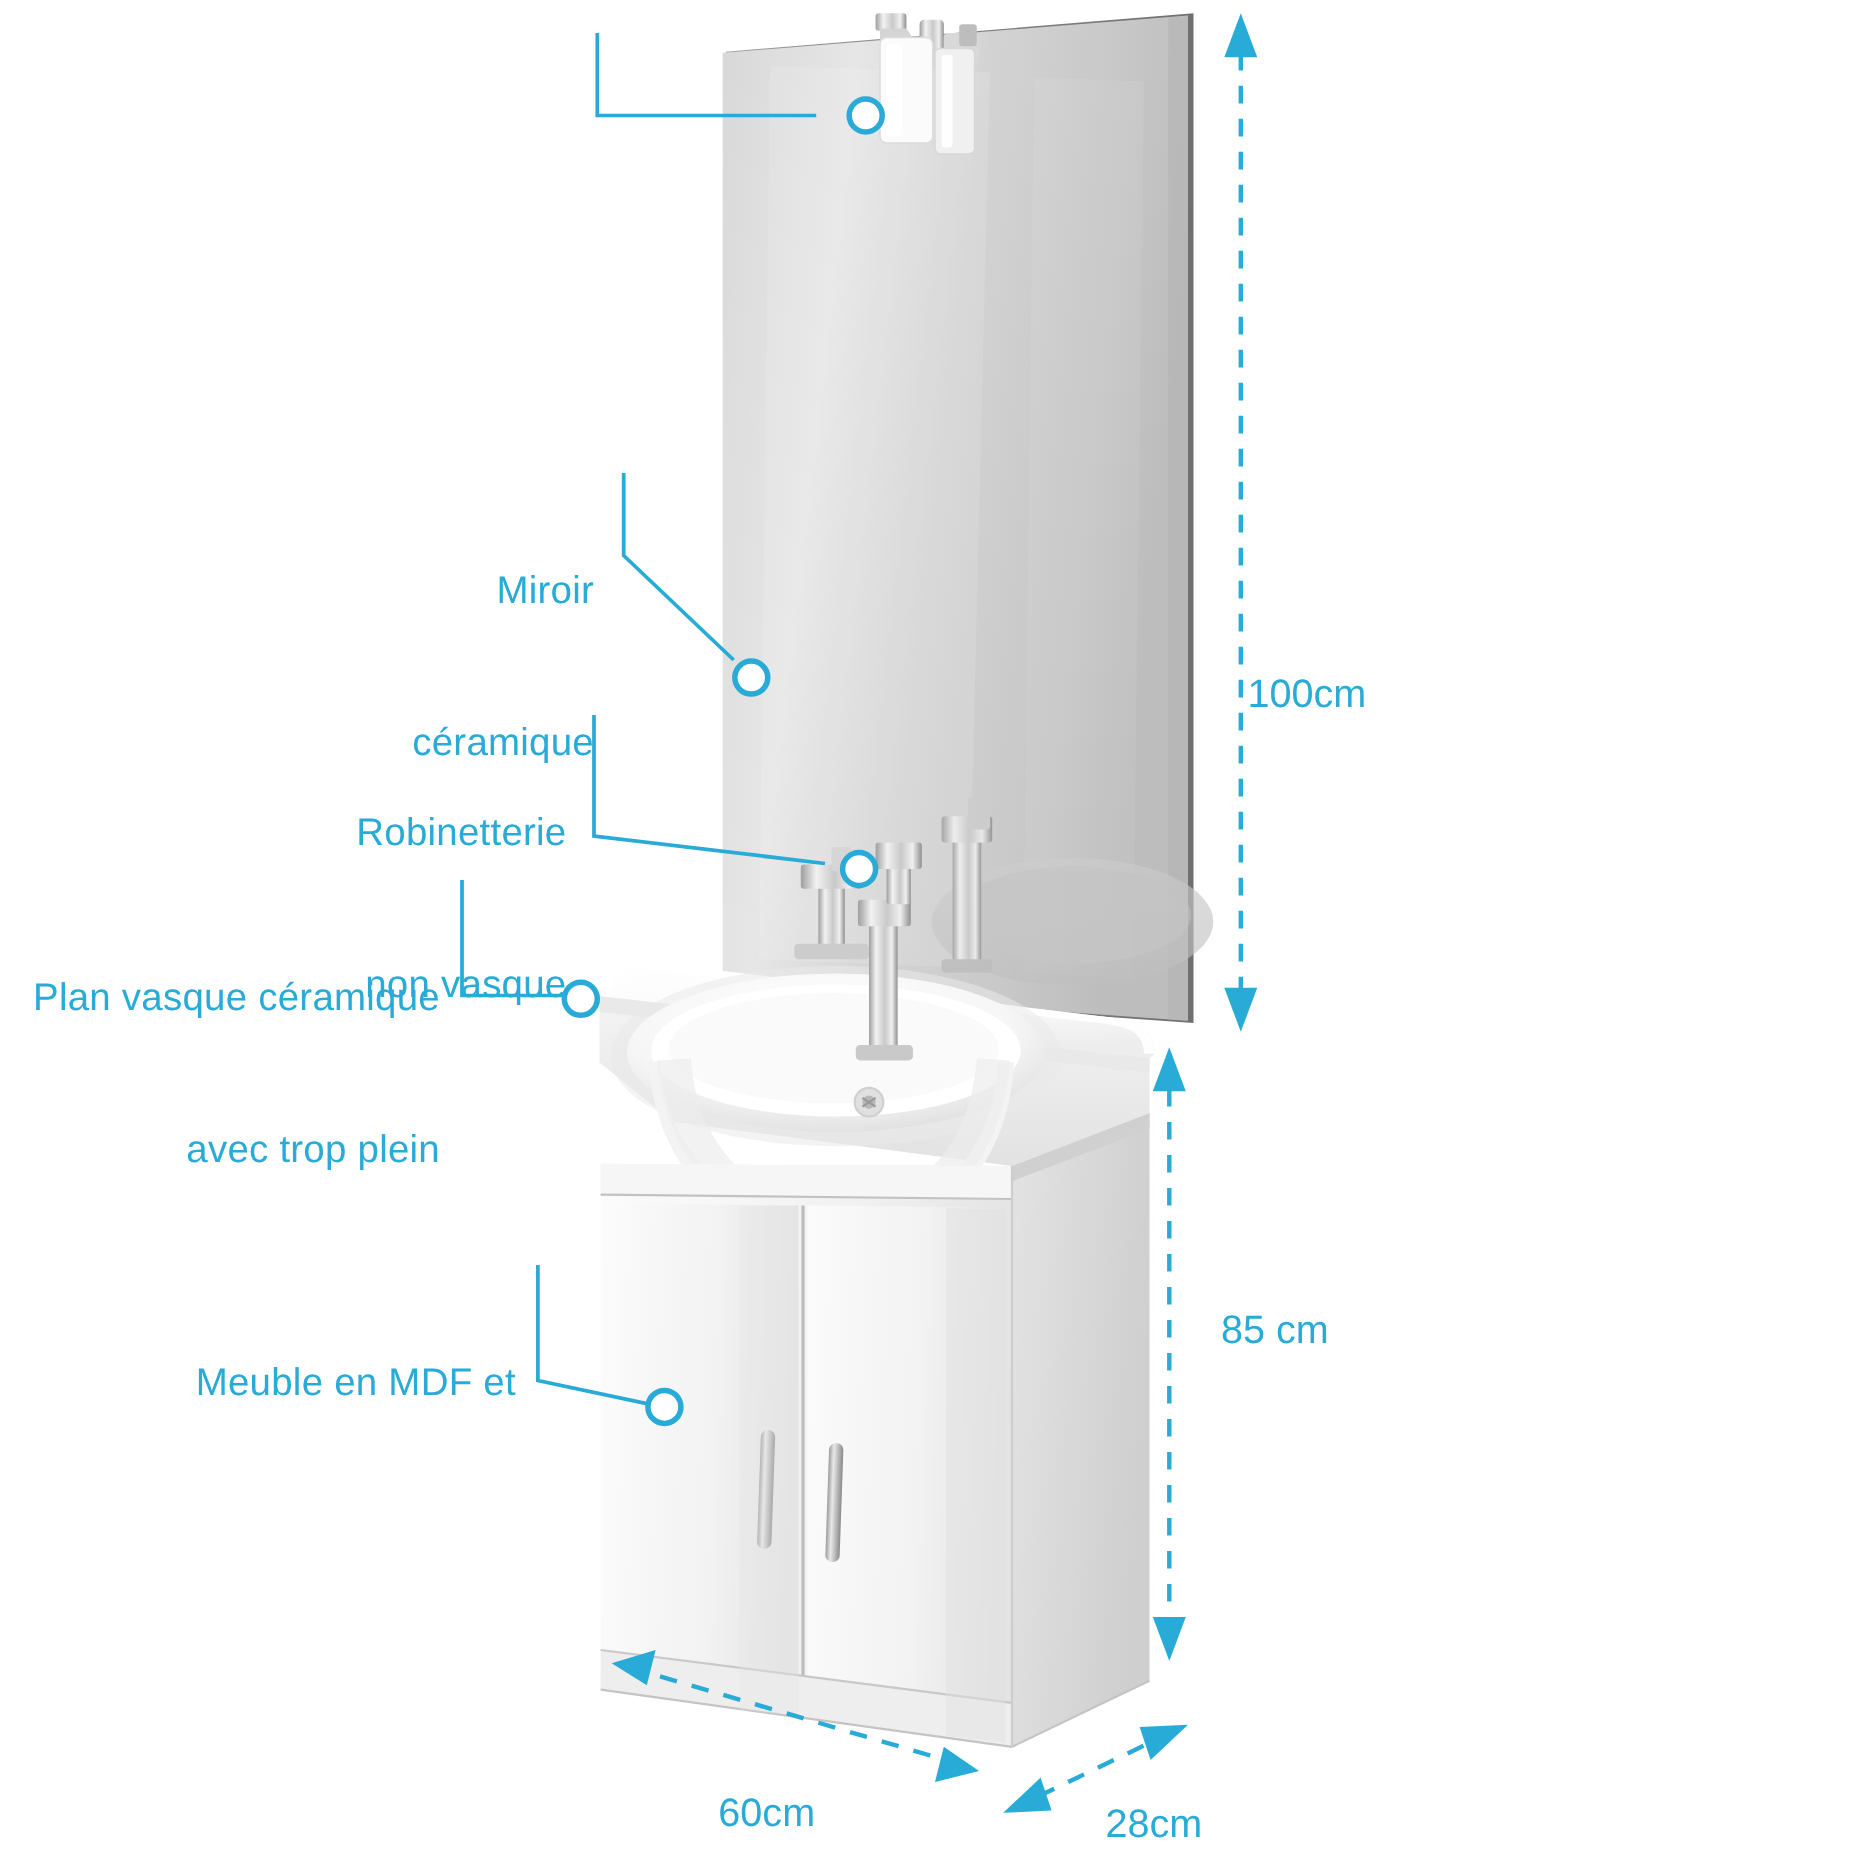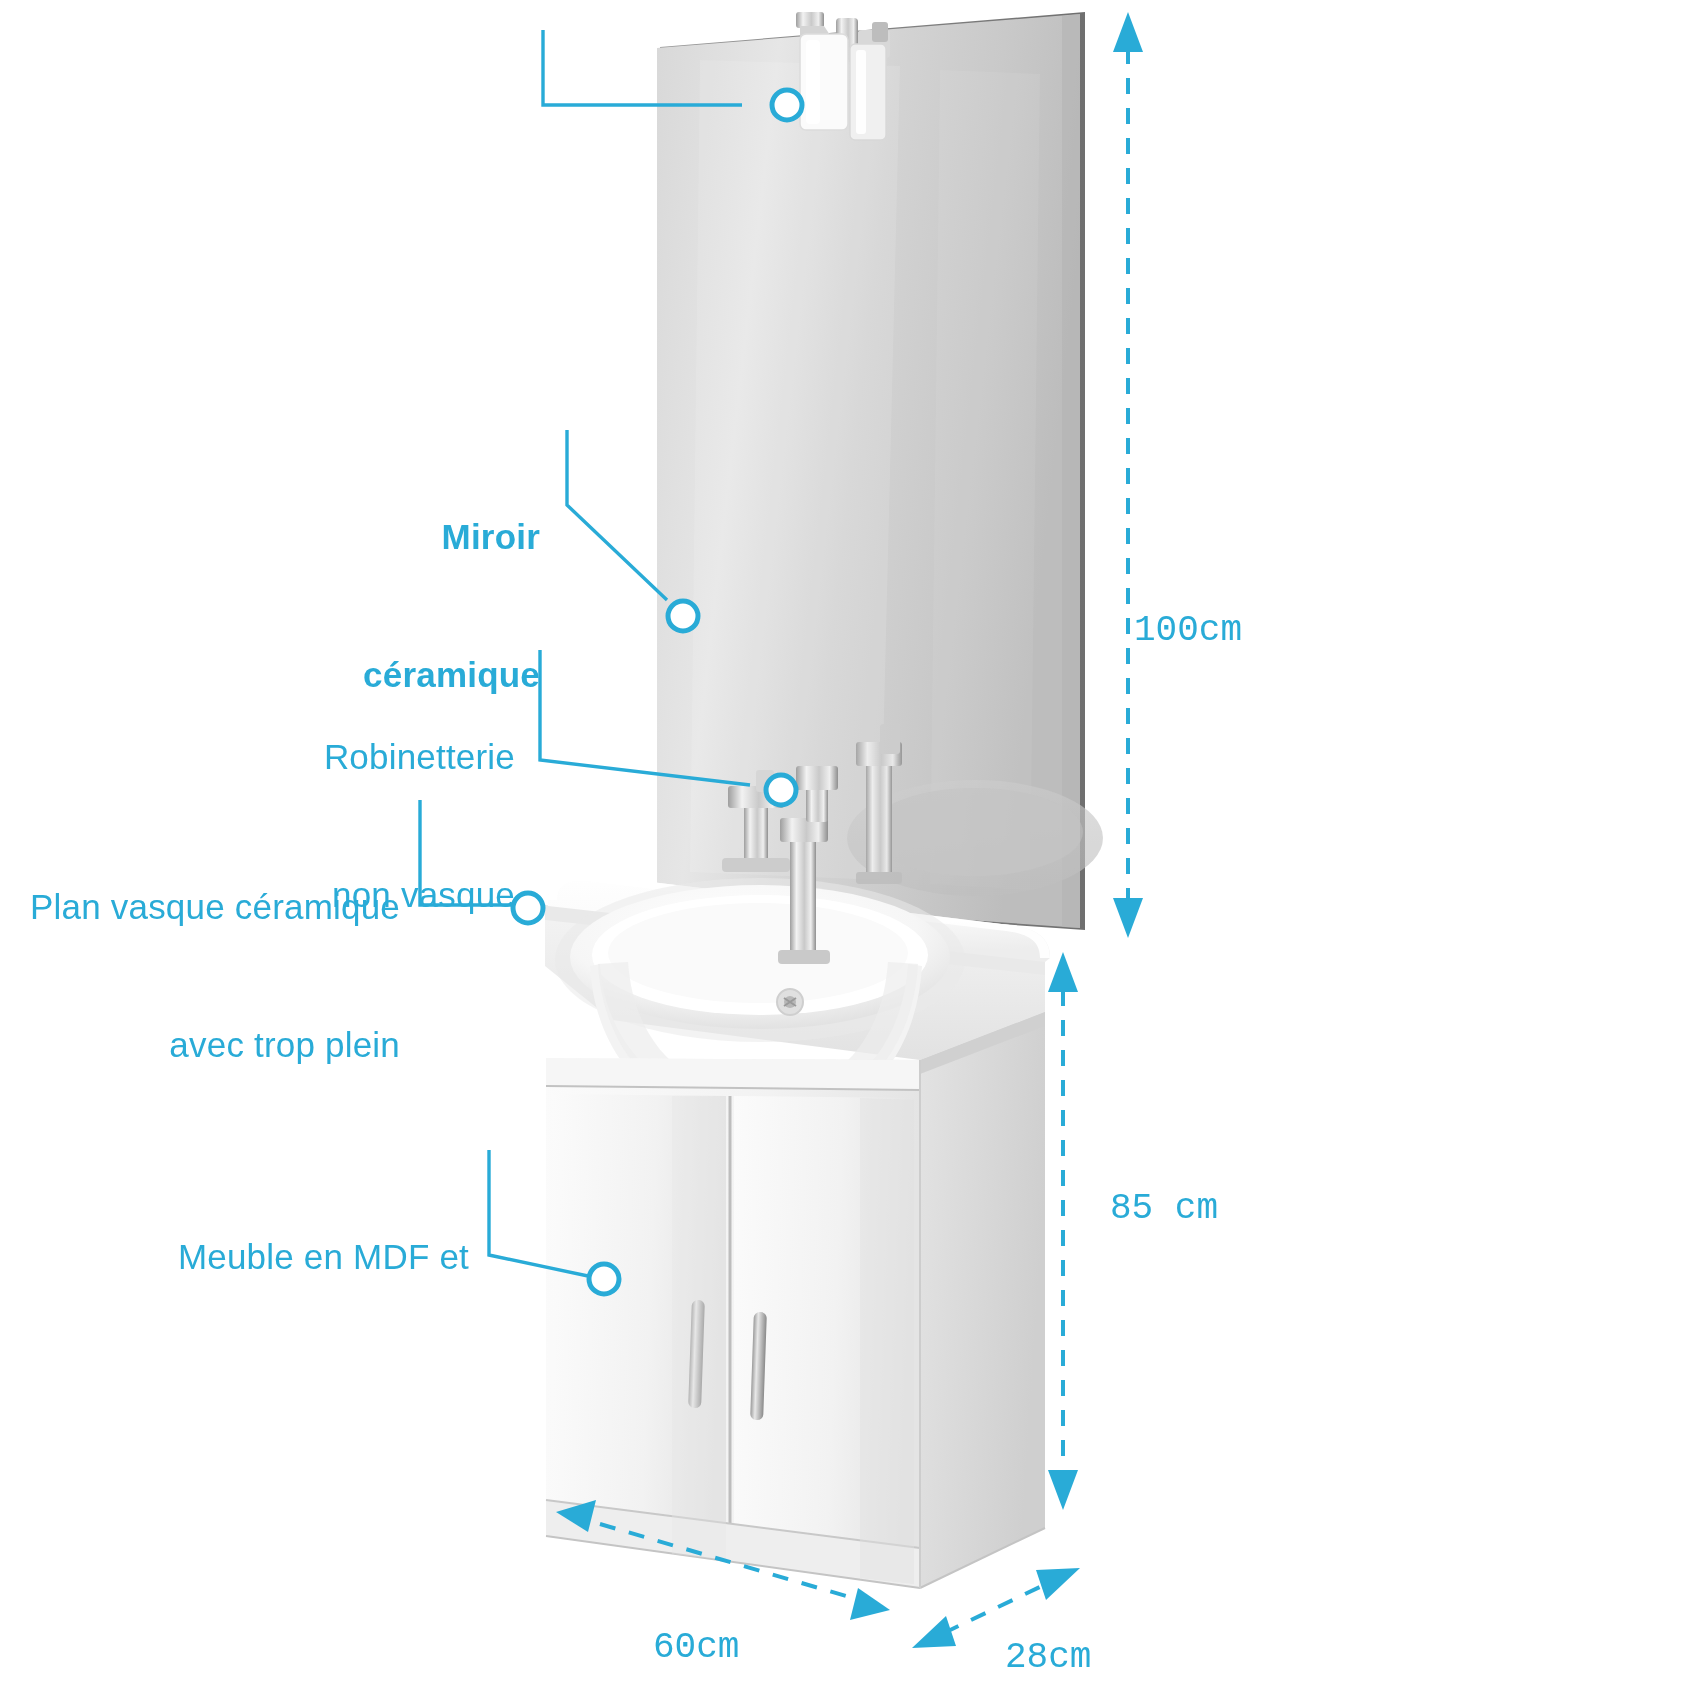--- a/index.html
+++ b/index.html
@@ -21,21 +21,21 @@
     line-height:46px;
     font-weight:400;
     letter-spacing:0.2px;
     text-align:right;
     white-space:pre;
     user-select:none;
   }
   .dim-text{
     position:absolute;
     color:#29ABD7;
-    font-family:Liberation Mono, monospace;
+    font-family:Liberation Sans, sans-serif;
     font-size:36px;
     font-weight:400;
     white-space:pre;
     user-select:none;
   }
 </style>
 </head>
 <body>
 
 <div id="stage">
@@ -232,21 +232,21 @@
 
       <g>
         <line x1="944" y1="1633" x2="1046" y2="1584" stroke="#29ABD7" stroke-width="4" stroke-dasharray="16 14"></line>
         <polygon points="912,1648 946,1616 956,1646" fill="#29ABD7"></polygon>
         <polygon points="1080,1568 1046,1600 1036,1570" fill="#29ABD7"></polygon>
       </g>
     </g>
   </svg>
 
 
-  <div class="callout-text" style="right:1160px;top:422px;font-weight:bold;">
+  <div class="callout-text" style="right:1160px;top:422px;">
     <div>Miroir</div>
     <div>céramique</div>
   </div>
 
   <div class="callout-text" style="right:1185px;top:642px;margin-left:12px;">
     <div>Robinetterie</div>
     <div>non vasque</div>
   </div>
 
   <div class="callout-text" style="right:1300px;top:792px;">

